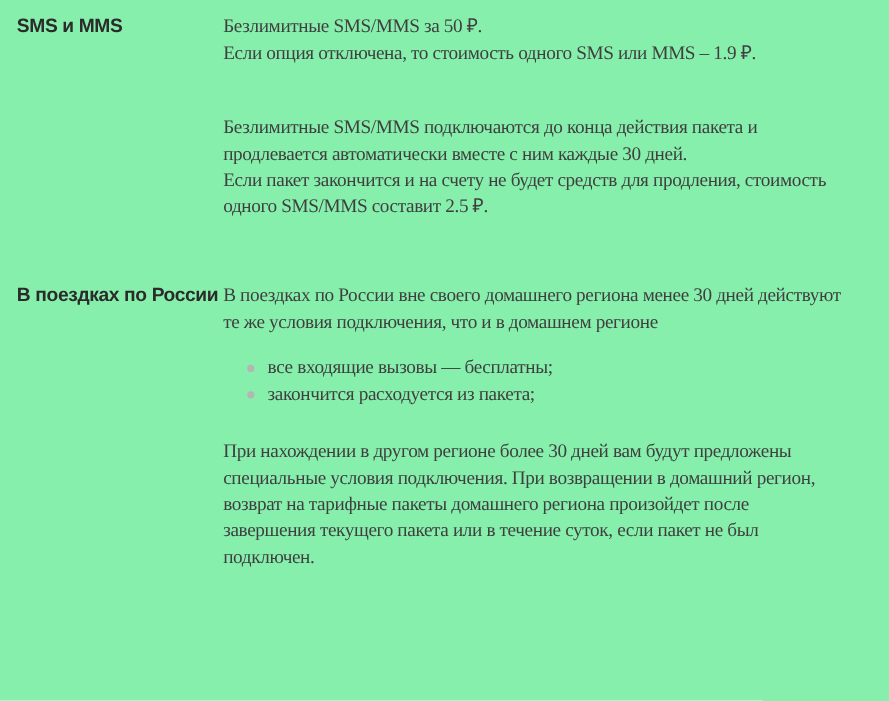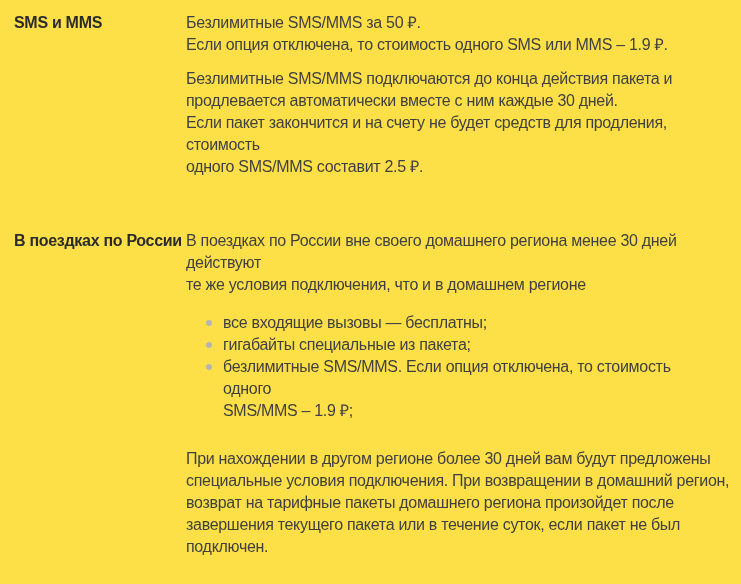--- a/index.html
+++ b/index.html
@@ -6,21 +6,21 @@
     margin: 0;
     padding: 0;
     background: #ffffff;
   }
   .page {
     position: relative;
     width: 741px;
     height: 584px;
     box-sizing: border-box;
     padding: 12px 6px 0 14px;
-    background: #fde047;
+    background: #86efac;
     font-family: "Liberation Sans", sans-serif;
     color: #3f3f3f;
     font-size: 16px;
     line-height: 22px;
     letter-spacing: -0.3px;
     overflow: hidden;
   }
   .row {
     display: flex;
     align-items: flex-start;
@@ -29,26 +29,27 @@
   .label-col {
     width: 172px;
     flex: 0 0 172px;
     font-weight: bold;
     font-size: 16px;
     color: #2b2b2b;
   }
   .content-col {
     width: 549px;
     flex: 0 0 549px;
+    font-family: Liberation Serif, serif;
   }
   .para {
     margin: 0;
     white-space: pre-line;
   }
-  .para + .para { margin-top: 12px; }
+  .para + .para { margin-top: 40px; }
   ul.bullets {
     list-style: none;
     margin: 16px;
     padding: 0;
   }
   ul.bullets li {
     position: relative;
     padding-left: 21px;
   }
   .dot {
@@ -88,26 +89,21 @@
     <div class="content-col">
       <p class="para">В поездках по России вне своего домашнего региона менее 30 дней действуют
 те же условия подключения, что и в домашнем регионе</p>
       <ul class="bullets">
         <li>
             <span class="dot"></span>
             <span class="btxt">все входящие вызовы — бесплатны;</span>
           </li>
         <li>
             <span class="dot"></span>
-            <span class="btxt">гигабайты специальные из пакета;</span>
-          </li>
-        <li>
-            <span class="dot"></span>
-            <span class="btxt">безлимитные SMS/MMS. Если опция отключена, то стоимость одного
-SMS/MMS – 1.9 ₽;</span>
+            <span class="btxt">закончится расходуется из пакета;</span>
           </li>
       </ul>
       <p class="para outro">При нахождении в другом регионе более 30 дней вам будут предложены
 специальные условия подключения. При возвращении в домашний регион,
 возврат на тарифные пакеты домашнего региона произойдет после
 завершения текущего пакета или в течение суток, если пакет не был
 подключен.</p>
     </div>
   </section>
 

